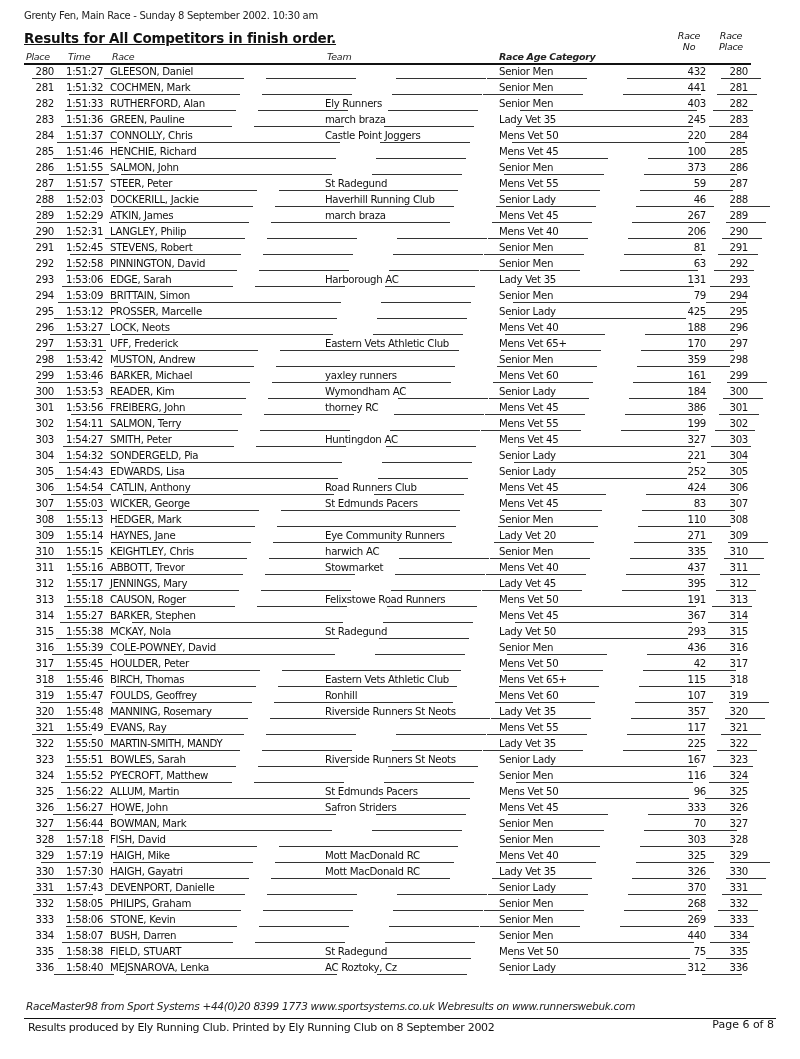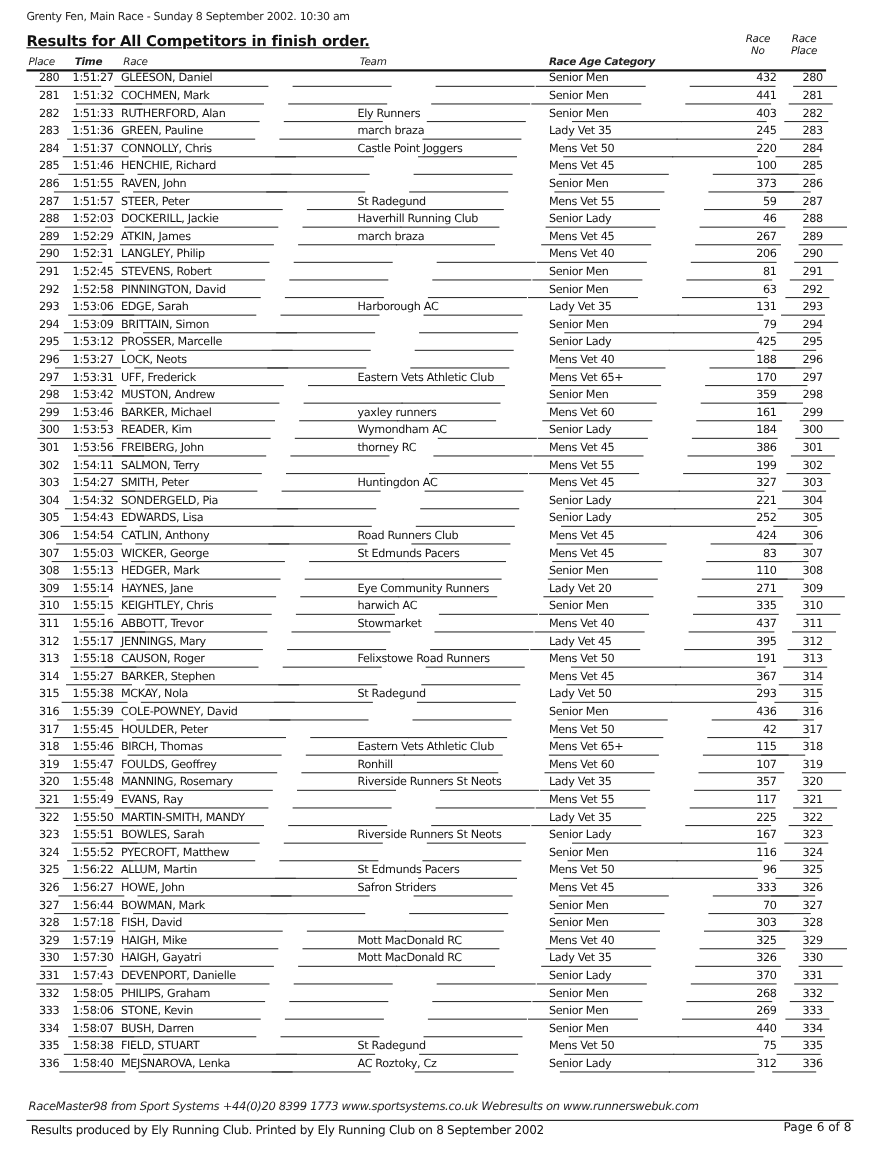--- a/index.html
+++ b/index.html
@@ -134,21 +134,21 @@
       color: #111;
     }
   </style>
 </head>
 <body>
 
 <div class="page-header">Grenty Fen, Main Race - Sunday 8 September 2002. 10:30 am</div>
 <div class="page-title">Results for All Competitors in finish order.</div>
 
 <div class="colhead" style="left:26px; top:51px;">Place</div>
-<div class="colhead" style="left:68px; top:51px;font-weight:bold;">Time</div>
+<div class="colhead" style="left:68px; top:51px;">Time</div>
 <div class="colhead" style="left:112px; top:51px;">Race</div>
 <div class="colhead" style="left:327px; top:51px;">Team</div>
 <div class="colhead" style="left:499px; top:51px;font-weight:bold;">Race Age Category</div>
 <div class="colhead-race-no">
   <div>Race</div>
   <div>No</div>
 </div>
 <div class="colhead-race-place">
   <div>Race</div>
   <div>Place</div>
@@ -255,21 +255,21 @@
     <div class="row">
       <div class="u" style="left: 49px; width: 60px;"></div>
       <div class="u" style="left: 121px; width: 140px;"></div>
       <div class="u" style="left: 242px; width: 90px;"></div>
       <div class="u" style="left: 372px; width: 90px;"></div>
       <div class="u" style="left: 504px; width: 100px;"></div>
       <div class="u" style="left: 644px; width: 78px;"></div>
       <div class="u" style="left: 697px; width: 40px;"></div>
       <span class="c-place">286</span>
       <span class="c-time">1:51:55</span>
-      <span class="c-name">RAVEN, John</span>
+      <span class="c-name">SALMON, John</span>
       <span class="c-team"></span>
       <span class="c-cat">Senior Men</span>
       <span class="c-no">373</span>
       <span class="c-rplace">286</span>
     </div>
     <div class="row">
       <div class="u" style="left: 45px; width: 60px;"></div>
       <div class="u" style="left: 117px; width: 140px;"></div>
       <div class="u" style="left: 279px; width: 90px;"></div>
       <div class="u" style="left: 368px; width: 90px;"></div>

